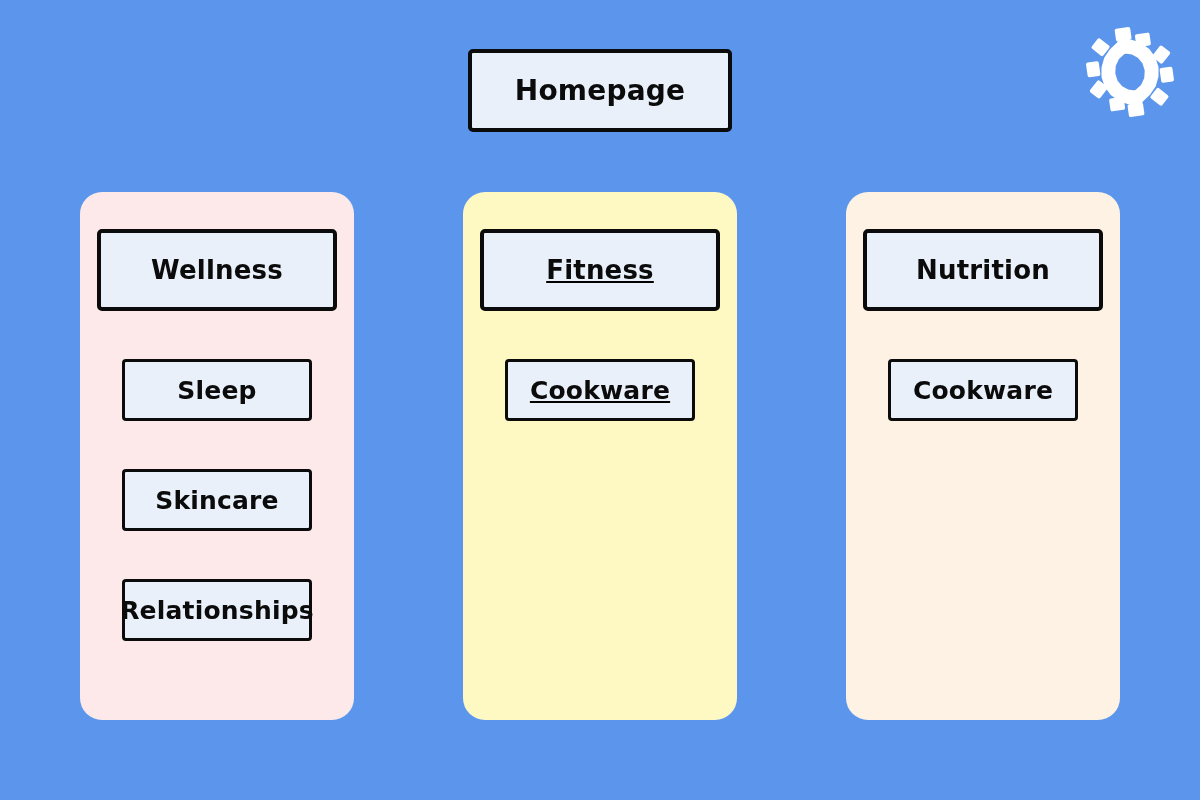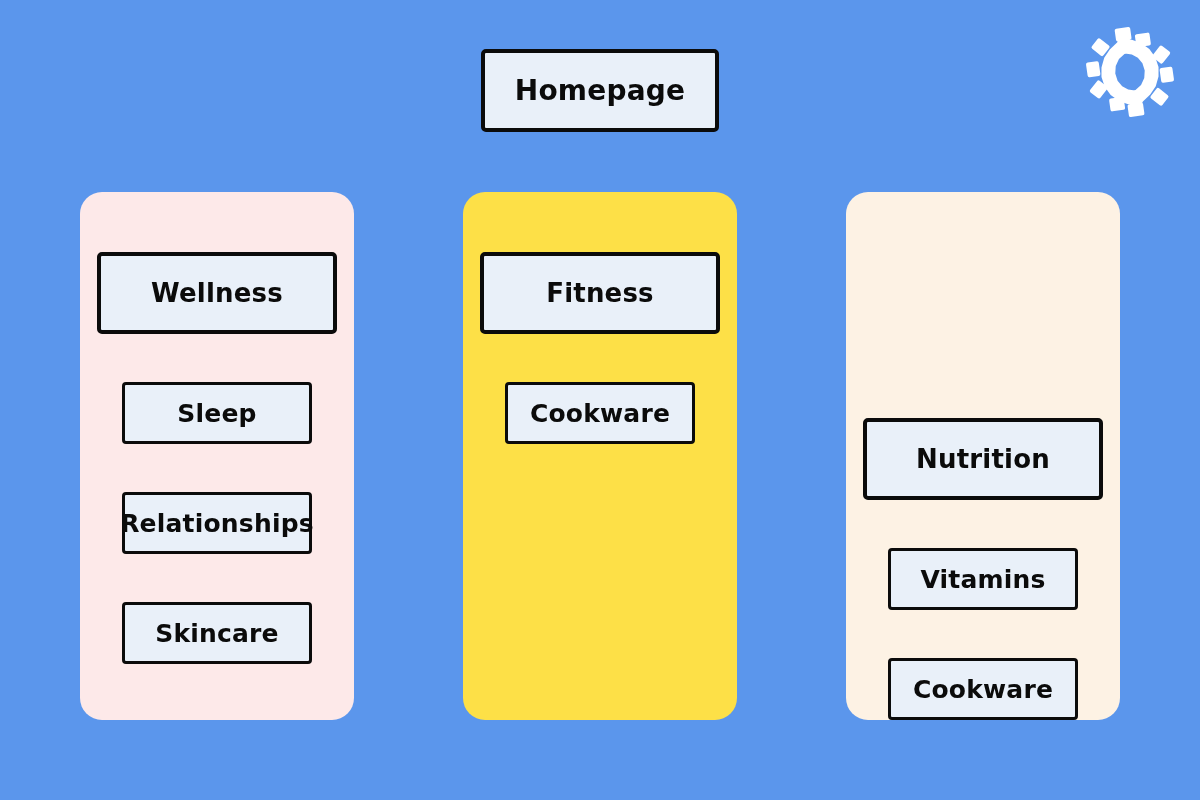--- a/index.html
+++ b/index.html
@@ -44,50 +44,50 @@
     color: #0b0b0b;
     text-align: center;
     display: flex;
     align-items: center;
     justify-content: center;
     font-weight: bold;
     letter-spacing: 0.2px;
   }
 
   .node-root {
-    width: 238px;
+    width: 264px;
     height: 83px;
     font-size: 28px;
     border-radius: 5px;
   }
 
   
   .columns {
     position: absolute;
     top: 192px;
     left: 80px;
     width: 1040px;
     height: 528px;
     display: flex;
     justify-content: space-between;
   }
 
   .card {
     width: 274px;
     height: 528px;
     border-radius: 22px;
-    padding-top: 60px;
+    padding-top: 37px;
     display: flex;
     flex-direction: column;
     align-items: center;
   }
 
   .card-wellness  { background: #fde9e9; }
-  .card-fitness   { background: #fde047; }
-  .card-nutrition { background: #fdf2e4; justify-content: flex-end; }
+  .card-fitness   { background: #fef9c3; text-decoration: underline; }
+  .card-nutrition { background: #fdf2e4; }
 
   .node-category {
     width: 240px;
     height: 82px;
     font-size: 26px;
     margin-bottom: 48px;
     border-radius: 5px;
   }
 
   .node-item {
@@ -140,28 +140,27 @@
 
 <div class="root-row">
   <div class="node node-root">Homepage</div>
 </div>
 
 <div class="columns">
 
   <div class="card card-wellness">
     <div class="node node-category">Wellness</div>
     <div class="node node-item">Sleep</div>
+    <div class="node node-item">Skincare</div>
     <div class="node node-item">Relationships</div>
-    <div class="node node-item">Skincare</div>
   </div>
 
   <div class="card card-fitness">
     <div class="node node-category">Fitness</div>
     <div class="node node-item">Cookware</div>
   </div>
 
   <div class="card card-nutrition">
     <div class="node node-category">Nutrition</div>
-    <div class="node node-item">Vitamins</div>
     <div class="node node-item">Cookware</div>
   </div>
 
 </div>
 
 </body></html>

